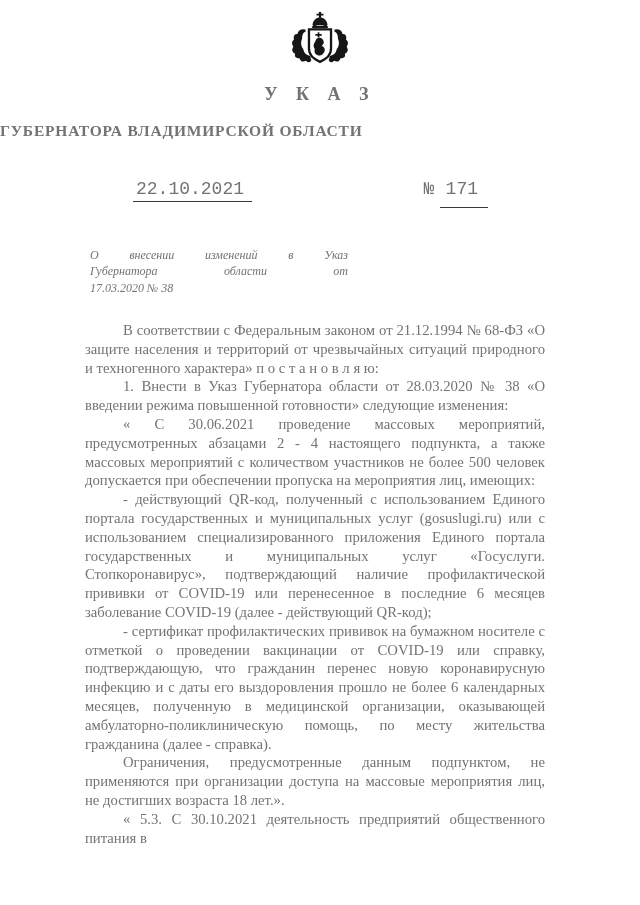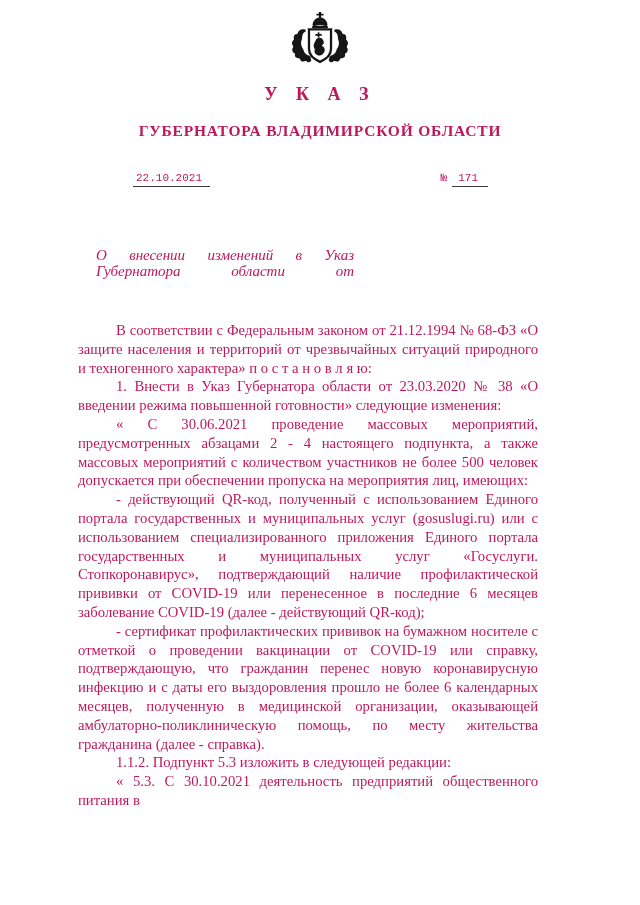--- a/index.html
+++ b/index.html
@@ -1,71 +1,71 @@
 <!DOCTYPE html>
 <html><head>
 <meta charset="utf-8">
 <style>
   html,body { margin:0; padding:0; background:#e8e8e8; }
   .page {
     position:relative;
     width:640px; height:905px;
     margin:0 auto;
     background:#ffffff;
-    color:#be185d;
+    color:#737373;
     font-family:"Liberation Serif", serif;
     overflow:hidden;
   }
   .emblem-wrap {
     position:absolute; top:12px; left:0; right:0;
     display:flex; justify-content:center;
   }
   .emblem-wrap svg { display:block; }
   .doc-title {
     position:absolute; top:84px; left:0; width:100%;
     text-align:center;
     font-weight:bold;
     font-size:18px;
     letter-spacing:7px;
     white-space:pre;
   }
   .doc-org {
     position:absolute; top:122px; left:0; width:100%;
-    text-align:center;
+    text-align:left;
     font-weight:bold;
     font-size:15.5px;
     letter-spacing:0.8px;
   }
   .meta-row {
-    position:absolute; top:172px; left:133px; right:152px;
+    position:absolute; top:179px; left:133px; right:152px;
     display:flex; justify-content:space-between; align-items:flex-start;
     font-family:"Liberation Mono", monospace;
-    font-size:11px;
+    font-size:18px;
     gap:25px;
   }
   .date-value {
     border-bottom:1.5px solid #3a3a3a;
     padding:0 8px 2px 3px;
   }
   .num-block { display:flex; align-items:flex-start; }
   .num-sign { padding-right:5px; }
   .num-value {
     border-bottom:1.5px solid #3a3a3a;
-    padding:0 10px 2px 6px;
+    padding:0 10px 8px 6px;
   }
   .subject {
-    position:absolute; top:247px; left:96px; width:258px;
+    position:absolute; top:247px; left:90px; width:258px;
     font-style:italic;
-    font-size:15px;
+    font-size:12px;
     line-height:16.4px;
   }
   .subject-line { text-align:justify; text-align-last:justify; }
   .subject-line.last { text-align-last:left; }
   .body-text {
-    position:absolute; top:321px; left:78px; width:460px;
+    position:absolute; top:321px; left:85px; width:460px;
     font-size:14.7px;
     line-height:18.8px;
     text-align:justify;
   }
   .body-text p { margin:0; text-indent:38px; }
 </style>
 </head>
 <body>
 
 <div class="page">
@@ -100,25 +100,26 @@
     <span class="date-value">22.10.2021</span>
     <span class="num-block">
       <span class="num-sign">№</span>
       <span class="num-value">171</span>
     </span>
   </div>
 
   <div class="subject">
     <div class="subject-line">О внесении изменений в Указ</div>
     <div class="subject-line">Губернатора области от</div>
+    <div class="subject-line last">17.03.2020 № 38</div>
   </div>
 
   <div class="body-text">
     <p>В соответствии с Федеральным законом от 21.12.1994 № 68-ФЗ «О защите населения и территорий от чрезвычайных ситуаций природного и техногенного характера» п о с т а н о в л я ю:</p>
-    <p>1. Внести в Указ Губернатора области от 23.03.2020 № 38 «О введении режима повышенной готовности» следующие изменения:</p>
+    <p>1. Внести в Указ Губернатора области от 28.03.2020 № 38 «О введении режима повышенной готовности» следующие изменения:</p>
     <p>« С 30.06.2021 проведение массовых мероприятий, предусмотренных абзацами 2 - 4 настоящего подпункта, а также массовых мероприятий с количеством участников не более 500 человек допускается при обеспечении пропуска на мероприятия лиц, имеющих:</p>
     <p>- действующий QR-код, полученный с использованием Единого портала государственных и муниципальных услуг (gosuslugi.ru) или с использованием специализированного приложения Единого портала государственных и муниципальных услуг «Госуслуги. Стопкоронавирус», подтверждающий наличие профилактической прививки от COVID-19 или перенесенное в последние 6 месяцев заболевание COVID-19 (далее - действующий QR-код);</p>
     <p>- сертификат профилактических прививок на бумажном носителе с отметкой о проведении вакцинации от COVID-19 или справку, подтверждающую, что гражданин перенес новую коронавирусную инфекцию и с даты его выздоровления прошло не более 6 календарных месяцев, полученную в медицинской организации, оказывающей амбулаторно-поликлиническую помощь, по месту жительства гражданина (далее - справка).</p>
-    <p>1.1.2. Подпункт 5.3 изложить в следующей редакции:</p>
+    <p>Ограничения, предусмотренные данным подпунктом, не применяются при организации доступа на массовые мероприятия лиц, не достигших возраста 18 лет.».</p>
     <p>« 5.3. С 30.10.2021 деятельность предприятий общественного питания в</p>
   </div>
 
 </div>
 
 </body></html>

